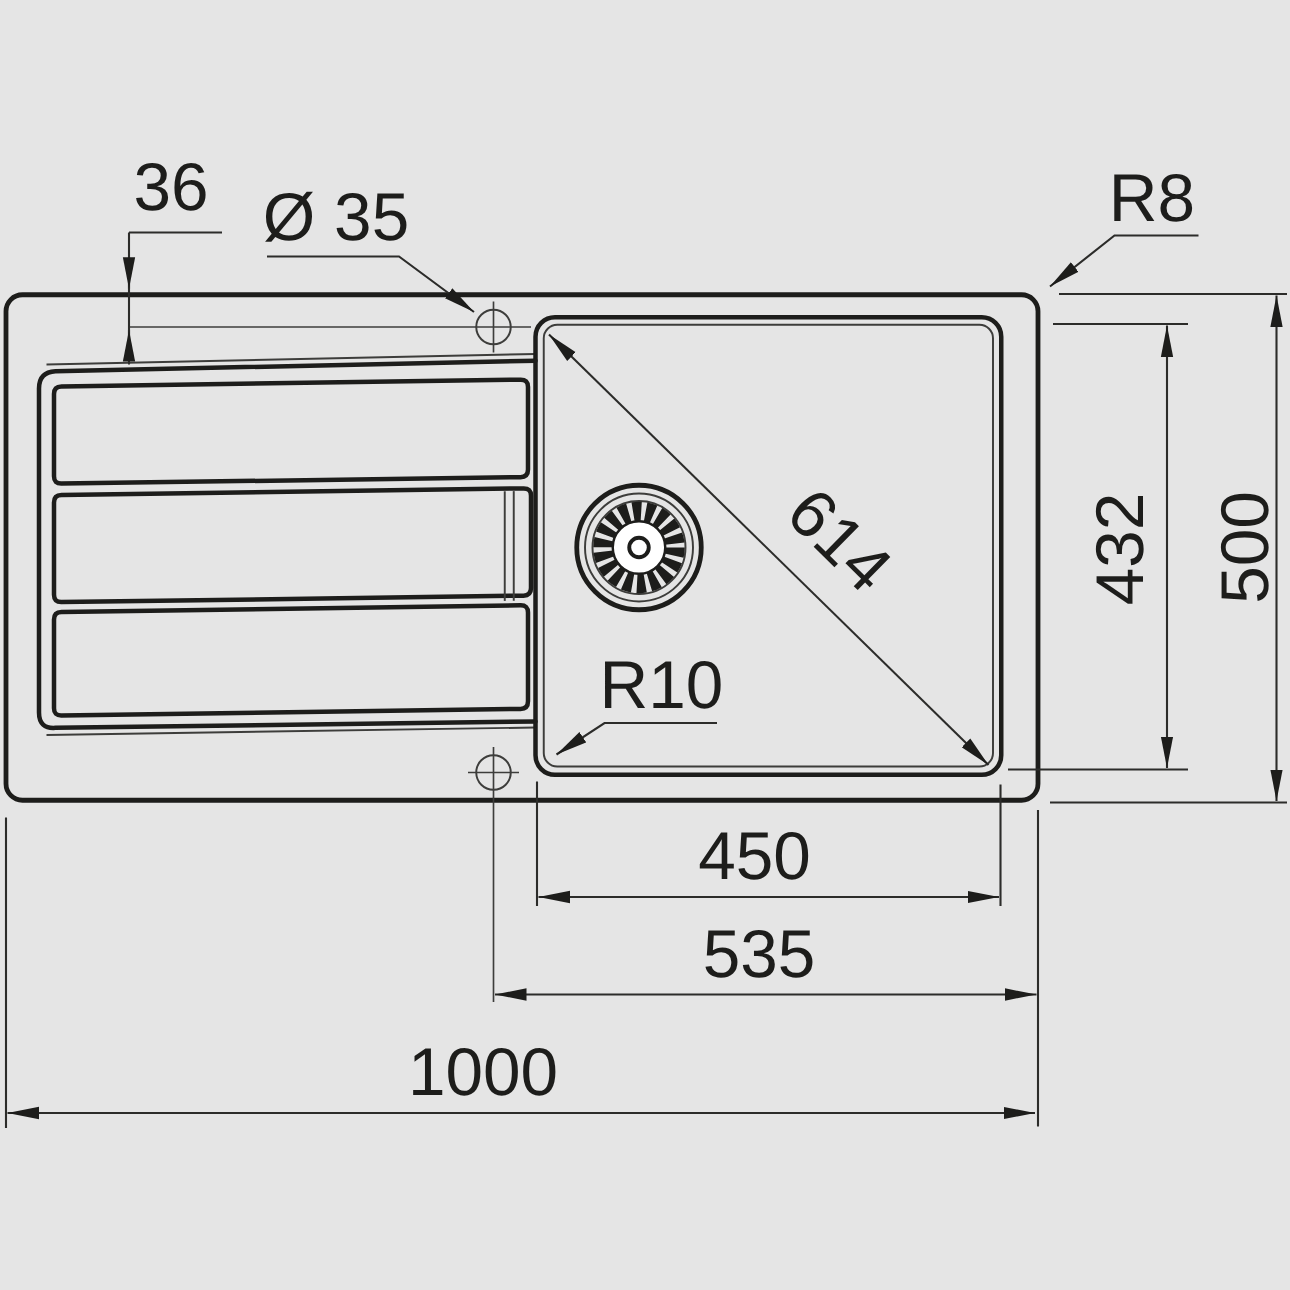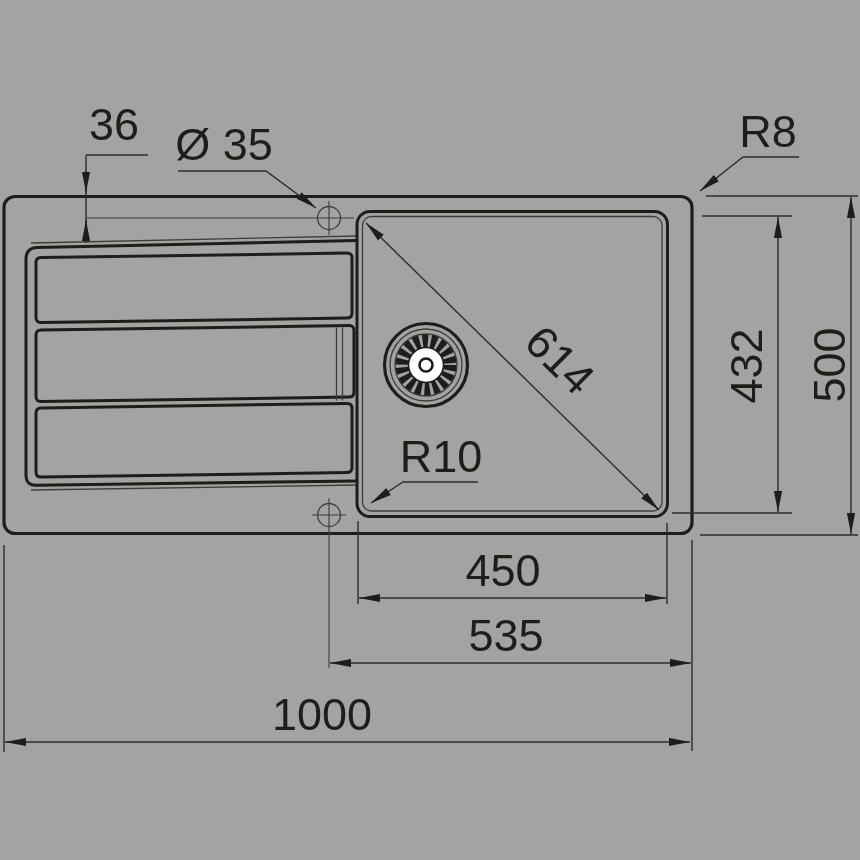--- a/index.html
+++ b/index.html
@@ -1,16 +1,16 @@
 <!DOCTYPE html>
 <html><head>
 <meta charset="utf-8">
 <style>
   html,body{margin:0;padding:0;background:#ffffff;}
-  .stage{width:860px;height:860px;position:relative;background:#a3a3a3;overflow:hidden;}
+  .stage{width:860px;height:860px;position:relative;background:#e5e5e5;overflow:hidden;}
   svg{display:block;}
   .thick{stroke:#1d1d1b;stroke-width:3;fill:none;stroke-linejoin:round;stroke-linecap:round;}
   .thick2{stroke:#1d1d1b;stroke-width:3.2;fill:none;stroke-linejoin:round;}
   .thin{stroke:#3d3d3b;stroke-width:1.3;fill:none;}
   .hair{stroke:#3d3d3b;stroke-width:1.1;fill:none;}
   .dimline{stroke:#2c2c2a;stroke-width:1.4;fill:none;}
   .dim-text{font-family:"Liberation Sans",sans-serif;font-size:45px;fill:#1d1d1b;}
   .arrowfill{fill:#1d1d1b;}
 </style>
 </head>

